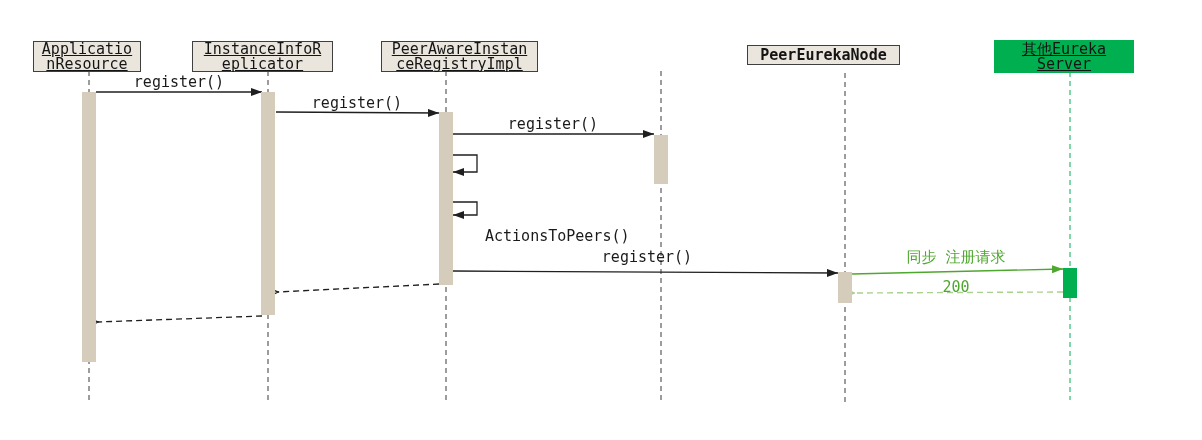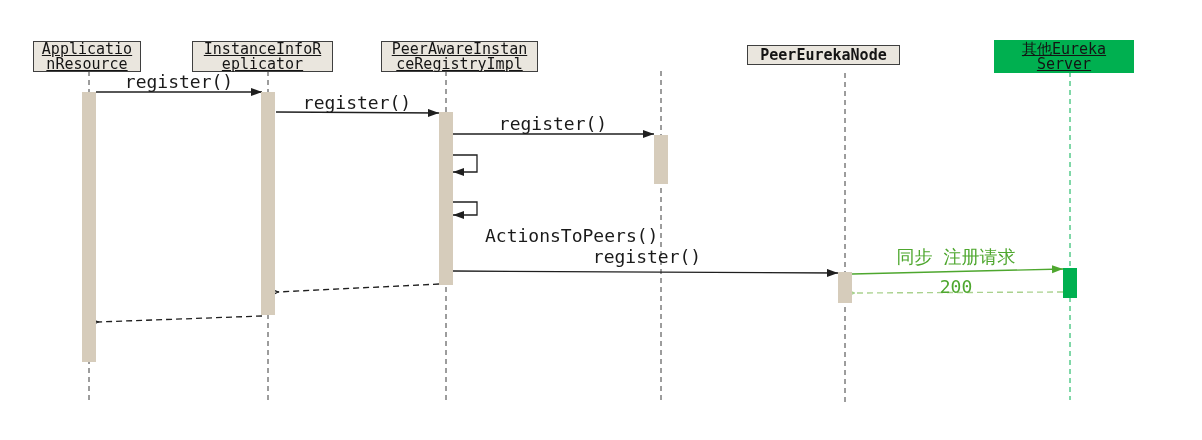--- a/index.html
+++ b/index.html
@@ -14,21 +14,21 @@
     background:var(--participant_fill);border:1px solid var(--participant_border);
     display:flex;flex-direction:column;align-items:center;justify-content:center;
     font-size:15px;line-height:15px;color:#141414;text-align:center;white-space:nowrap;
   }
   .participant.green{background:var(--eureka_green);border:1px solid var(--eureka_green);}
   .participant .u{text-decoration:underline;}
 
   .activation{position:absolute;z-index:2;width:14px;background:var(--activation_fill);}
   .activation.green{background:var(--eureka_green);}
 
-  .msg{position:absolute;z-index:4;font-size:18px;line-height:16px;color:#1a1a1a;white-space:nowrap;}
+  .msg{position:absolute;z-index:4;font-size:15px;line-height:16px;color:#1a1a1a;white-space:nowrap;}
   .msg.centered{transform:translateX(-50%);}
   .msg.green{color:var(--arrow_green);}
 
   .call{stroke:var(--line_color);stroke-width:1.3;fill:none;}
   .ret{stroke:var(--line_color);stroke-width:1.3;fill:none;stroke-dasharray:6 4;}
   .gcall{stroke:var(--arrow_green);stroke-width:1.4;fill:none;}
   .gret{stroke:var(--arrow_green_light);stroke-width:1.4;fill:none;stroke-dasharray:6 4;}
   .lifeline{stroke:#3a3a3a;stroke-width:1;stroke-dasharray:5 4;fill:none;}
   .lifeline.g{stroke:var(--eureka_green);}
   #mF path{fill:var(--line_color);}

